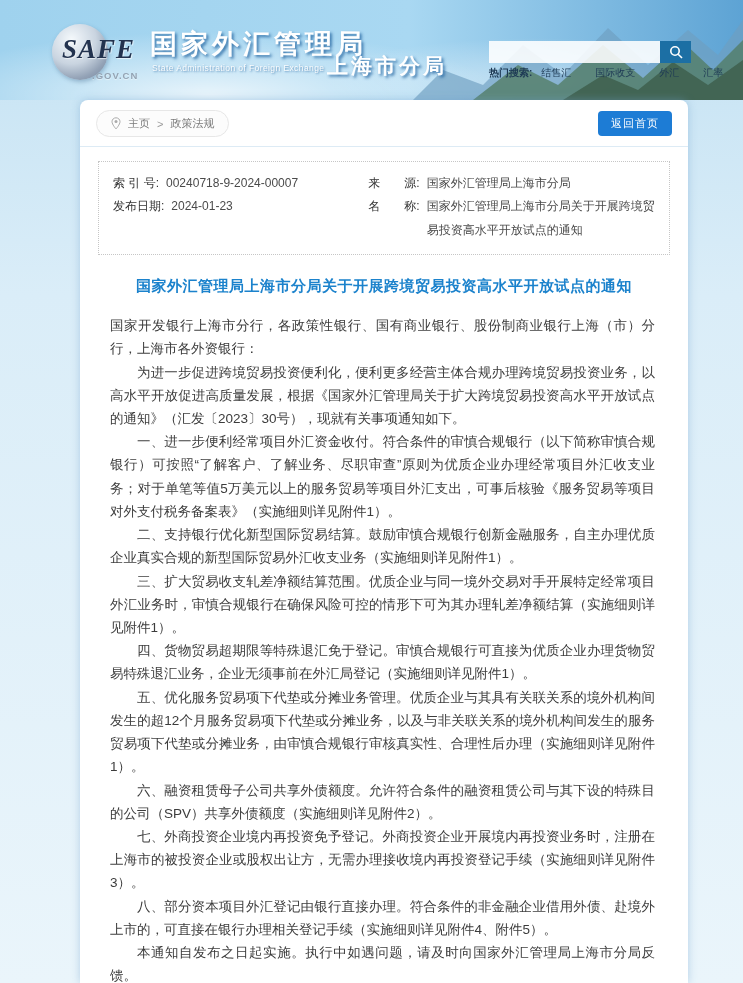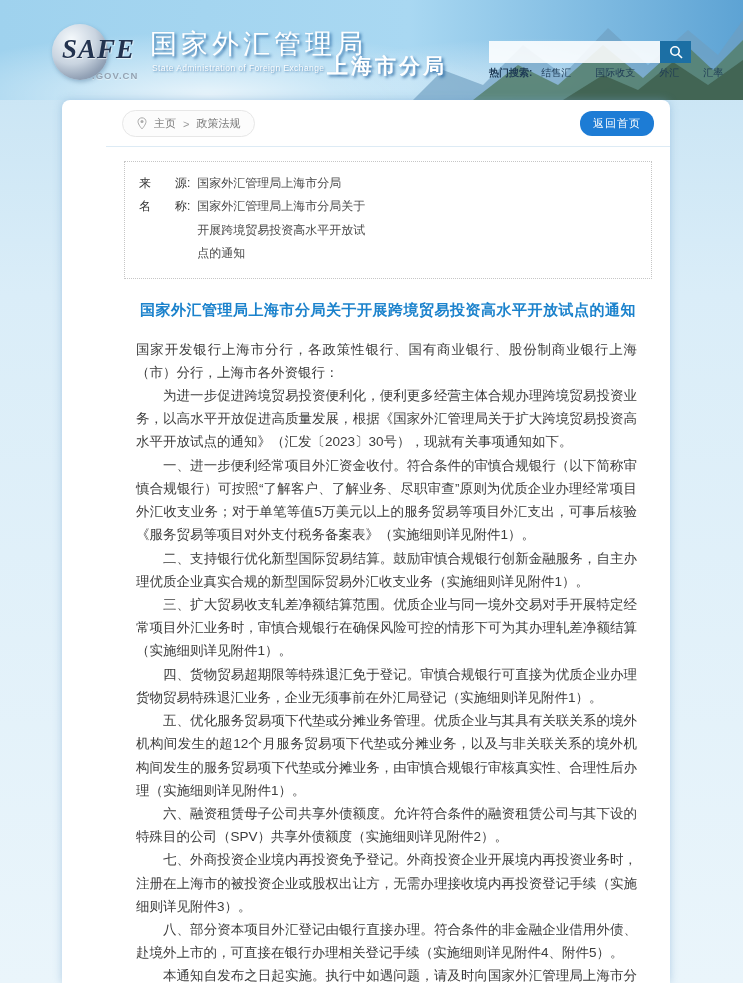--- a/index.html
+++ b/index.html
@@ -31,21 +31,21 @@
     position: absolute; left: 12px; top: 14px;
     font-family: "Liberation Serif", "DejaVu Serif", serif;
     font-weight: bold; font-style: italic; font-size: 27px; letter-spacing: 1px;
     color: #23334f; text-shadow: 1px 1px 1px rgba(255,255,255,.65);
   }
   .logo-gov {
     position: absolute; left: 42px; top: 50px; font-size: 9.5px; font-weight: bold;
     color: #93a3b3; letter-spacing: 1px; text-shadow: 0 1px 1px rgba(255,255,255,.5);
   }
   .site-title {
-    position: absolute; left: 150px; top: 26px; font-size: 27px; font-weight: normal;
+    position: absolute; left: 150px; top: 26px; font-size: 27px; font-weight: bold;
     color: #ffffff; letter-spacing: 4px; text-shadow: 2px 2px 3px rgba(35,100,160,.85);
   }
   .site-en {
     position: absolute; left: 152px; top: 63px; font-size: 8.5px;
     color: rgba(255,255,255,.95); letter-spacing: .4px; text-shadow: 1px 1px 2px rgba(35,100,160,.7);
   }
   .branch-title {
     position: absolute; left: 327px; top: 52px; font-size: 21px; font-weight: bold;
     color: #ffffff; letter-spacing: 3px; text-shadow: 2px 2px 3px rgba(35,100,160,.85);
   }
@@ -60,40 +60,39 @@
   }
   .hot-row {
     position: absolute; left: 489px; top: 66px; display: flex; gap: 9px;
     font-size: 10px; color: #1e3a55; align-items: flex-start; white-space: nowrap;
   }
   .hot-label { font-weight: bold; }
   .hot-row a { color: #1e3a55; text-decoration: none; }
 
   
   .card {
-    position: absolute; left: 62px; top: 100px; width: 608px; bottom: 0;
+    position: absolute; left: 80px; top: 100px; width: 608px; bottom: 0;
     background: #ffffff; border-radius: 8px 8px 0 0;
     box-shadow: 0 0 9px rgba(110,160,205,.45);
-    padding-left: 44px;
   }
 
   .crumb-bar {
     display: flex; justify-content: space-between; align-items: center;
     padding: 10px 16px 9px; border-bottom: 1px solid #ddebf5;
   }
   .crumb-pill {
     display: inline-flex; align-items: center; gap: 7px;
     border: 1px solid #e7e7e7; background: #fcfcfc; border-radius: 15px;
     padding: 5px 14px; font-size: 11px; color: #7a7a7a;
   }
   .crumb-pill a { color: #7a7a7a; text-decoration: none; }
   .crumb-sep { color: #9a9a9a; }
   .back-btn {
     background: #1d7cd5; color: #fff; font-size: 11px; border: none;
-    border-radius: 12px; padding: 5px 13px; cursor: pointer; letter-spacing: 1px;
+    border-radius: 4px; padding: 5px 13px; cursor: pointer; letter-spacing: 1px;
   }
 
   .meta {
     margin: 14px 18px 0; border: 1px dotted #c6c6c6; padding: 10px 14px 12px;
     display: grid; grid-template-columns: 46% 54%; column-gap: 6px;
     font-size: 12px;
   }
   .meta-row { display: flex; line-height: 1.95; }
   .meta-label { color: #333; white-space: pre; margin-right: 7px; flex-shrink: 0; }
   .meta-value { color: #4a4a4a; }
@@ -174,20 +173,30 @@
       <a href="#">主页</a>
       <span class="crumb-sep">&gt;</span>
       <a href="#">政策法规</a>
     </span>
     <button class="back-btn">返回首页</button>
   </div>
 
   <div class="meta">
     <div>
       <div class="meta-row">
+        <span class="meta-label">索 引 号:</span>
+        <span class="meta-value">00240718-9-2024-00007</span>
+      </div>
+      <div class="meta-row">
+        <span class="meta-label">发布日期:</span>
+        <span class="meta-value">2024-01-23</span>
+      </div>
+    </div>
+    <div>
+      <div class="meta-row">
         <span class="meta-label">来　　源:</span>
         <span class="meta-value">国家外汇管理局上海市分局</span>
       </div>
       <div class="meta-row">
         <span class="meta-label">名　　称:</span>
         <span class="meta-value">国家外汇管理局上海市分局关于开展跨境贸易投资高水平开放试点的通知</span>
       </div>
     </div>
   </div>
 

